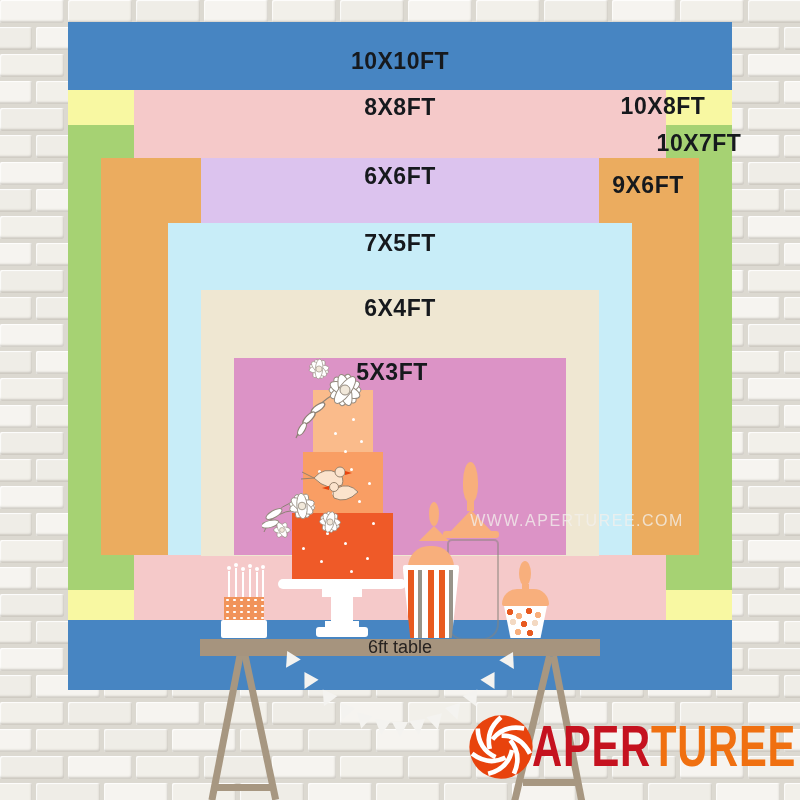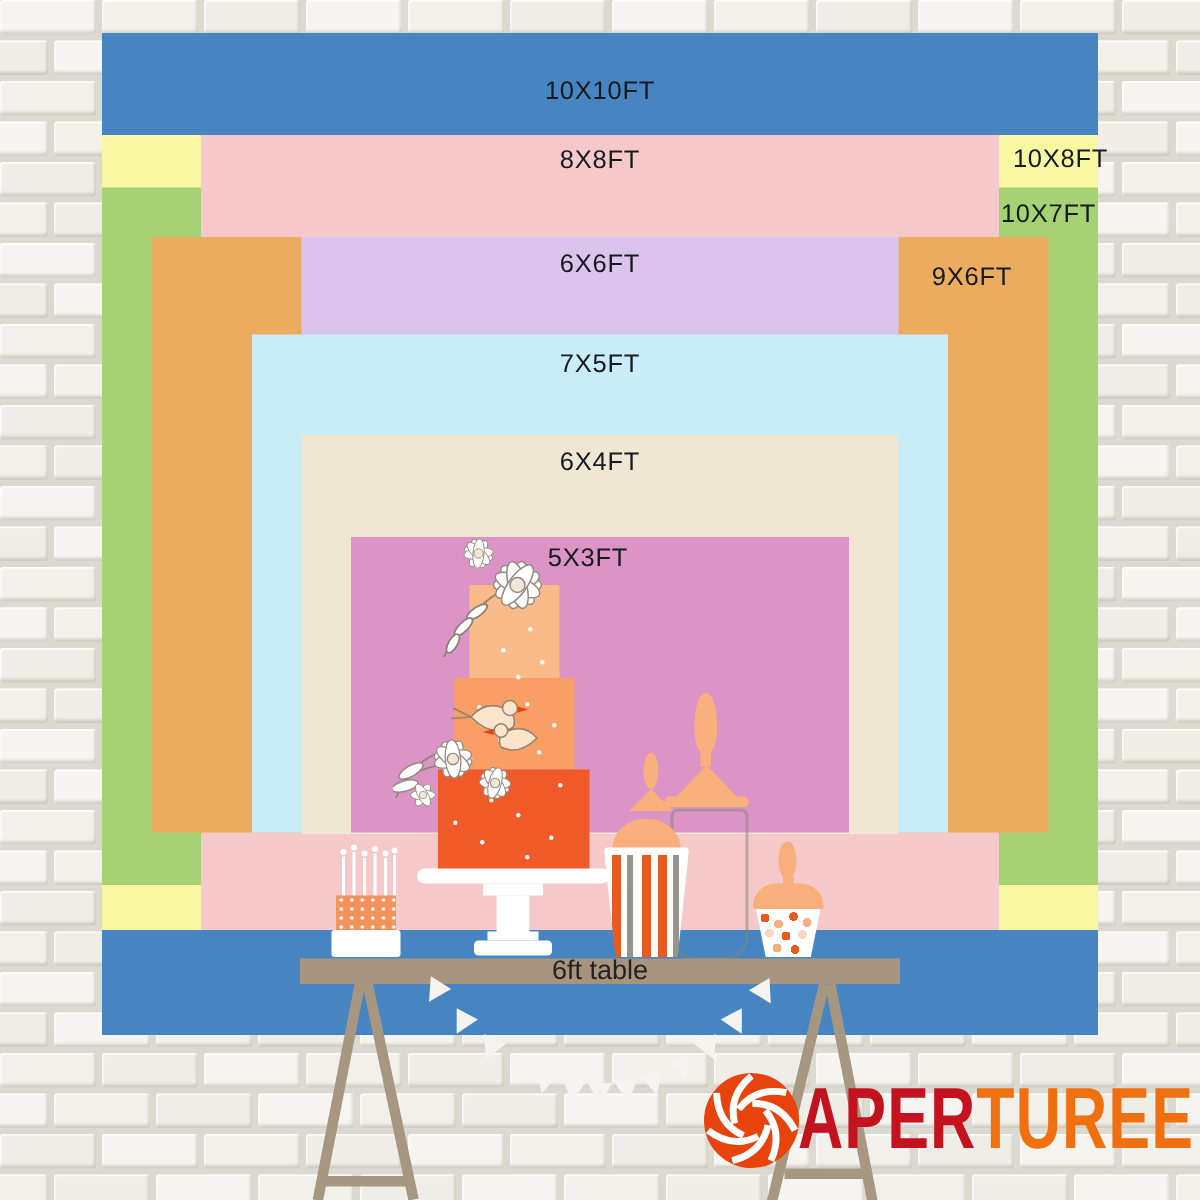--- a/index.html
+++ b/index.html
@@ -6,21 +6,21 @@
   .stage{position:relative;width:800px;height:800px;overflow:hidden;
          font-family:"Liberation Sans",sans-serif;background:#dedbd3;}
   
   #wall{position:absolute;inset:0;z-index:0;background:#dcd9d1;}
   .brick{position:absolute;border-radius:2px;
          box-shadow:inset -1px -2px 2px rgba(150,145,135,.38), inset 1px 1px 1px rgba(255,255,255,.9);}
   
   #layers{position:absolute;inset:0;z-index:1;}
   .layer{position:absolute;}
   .layer-label{position:absolute;transform:translate(-50%,-50%);
-               font-size:17px;font-weight:400;color:#16191d;letter-spacing:.5px;white-space:nowrap;}
+               font-size:23px;font-weight:700;color:#16191d;letter-spacing:.5px;white-space:nowrap;}
   
   #scene{position:absolute;inset:0;z-index:2;}
   #scene *{position:absolute;}
   
   .tj-finial{left:463px;top:462px;width:15px;height:40px;background:#F8AF7C;border-radius:50% 50% 40% 40%;}
   .tj-stem{left:467px;top:499px;width:7px;height:12px;background:#F8AF7C;}
   .tj-lid{left:450px;top:510px;width:42px;height:22px;background:#F8AF7C;
           clip-path:polygon(50% 0,100% 100%,0 100%);}
   .tj-flare{left:443px;top:531px;width:56px;height:7px;background:#F8AF7C;border-radius:3px;}
   .tj-body{left:447px;top:539px;width:48px;height:97px;border:2px solid rgba(135,132,124,.5);
@@ -474,21 +474,21 @@
       <div class="layer" style="left: 68px; top: 22px; width: 664px; height: 668px; background: rgb(71, 133, 194);"></div>
       <div class="layer" style="left: 68px; top: 90px; width: 664px; height: 530px; background: rgb(248, 248, 162);"></div>
       <div class="layer" style="left: 68px; top: 125px; width: 664px; height: 465px; background: rgb(166, 210, 115);"></div>
       <div class="layer" style="left: 134px; top: 90px; width: 532px; height: 530px; background: rgb(245, 201, 201);"></div>
       <div class="layer" style="left: 101px; top: 158px; width: 598px; height: 397px; background: rgb(235, 172, 95);"></div>
       <div class="layer" style="left: 201px; top: 158px; width: 398px; height: 398px; background: rgb(220, 195, 238);"></div>
       <div class="layer" style="left: 168px; top: 223px; width: 464px; height: 332px; background: rgb(200, 237, 248);"></div>
       <div class="layer" style="left: 201px; top: 290px; width: 398px; height: 266px; background: rgb(239, 231, 210);"></div>
       <div class="layer" style="left: 234px; top: 358px; width: 332px; height: 197px; background: rgb(220, 147, 198);"></div>
       <div class="layer-label" style="left: 400px; top: 61px;">10X10FT</div>
-      <div class="layer-label" style="left: 707px; top: 106px;">10X8FT</div>
+      <div class="layer-label" style="left: 663px; top: 106px;">10X8FT</div>
       <div class="layer-label" style="left: 699px; top: 143px;">10X7FT</div>
       <div class="layer-label" style="left: 400px; top: 107px;">8X8FT</div>
       <div class="layer-label" style="left: 648px; top: 185px;">9X6FT</div>
       <div class="layer-label" style="left: 400px; top: 176px;">6X6FT</div>
       <div class="layer-label" style="left: 400px; top: 243px;">7X5FT</div>
       <div class="layer-label" style="left: 400px; top: 308px;">6X4FT</div>
       <div class="layer-label" style="left: 392px; top: 372px;">5X3FT</div>
     </div>
 
   <div id="scene">
@@ -622,20 +622,21 @@
           <ellipse rx="15" ry="6" fill="#fff" transform="rotate(120)"></ellipse>
           <ellipse rx="15" ry="6" fill="#fff" transform="rotate(180)"></ellipse>
           <ellipse rx="15" ry="6" fill="#fff" transform="rotate(240)"></ellipse>
           <circle r="4.5" fill="#f1e8da"></circle>
         </g>
       </g>
     </svg>
   </div>
 
   <div id="watermark">
+    <div class="wm2">WWW.APERTUREE.COM</div>
   </div>
 
   <div id="furniture">
 
     <div class="leg" style="left:237px;top:653px;transform:rotate(11deg);"></div>
     <div class="leg" style="left:241px;top:653px;transform:rotate(-12deg);"></div>
     <div class="crossbar" style="left:215px;top:784px;width:56px;"></div>
 
     <div class="leg" style="left:546px;top:656px;transform:rotate(13.5deg);"></div>
     <div class="leg" style="left:550px;top:656px;transform:rotate(-11deg);"></div>

